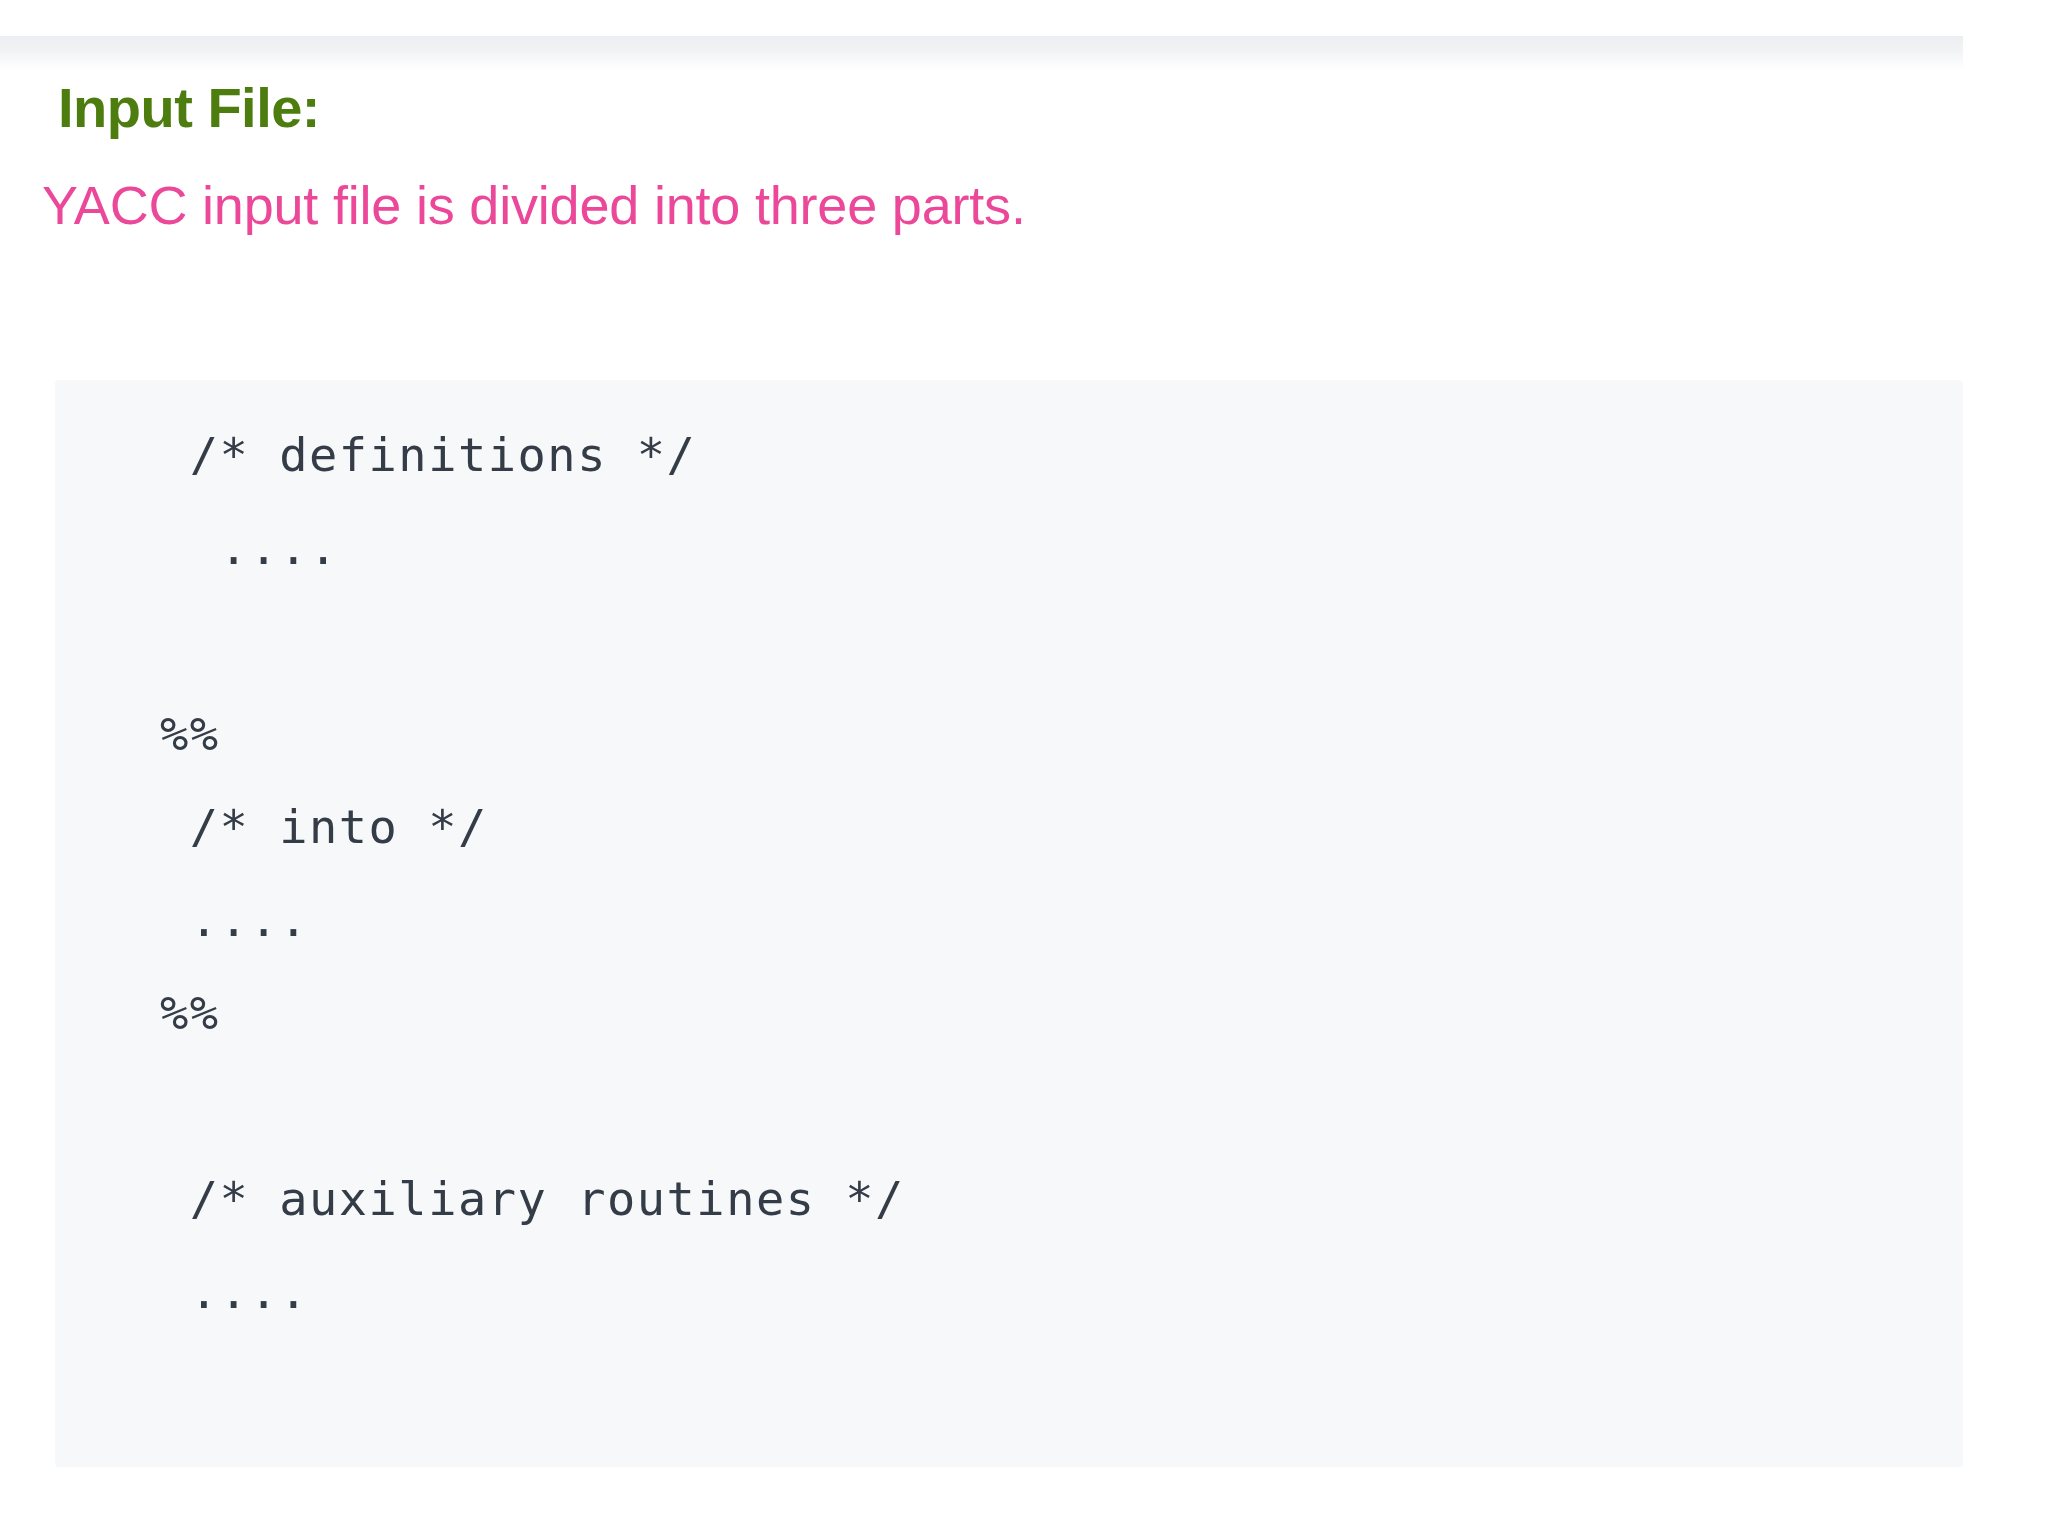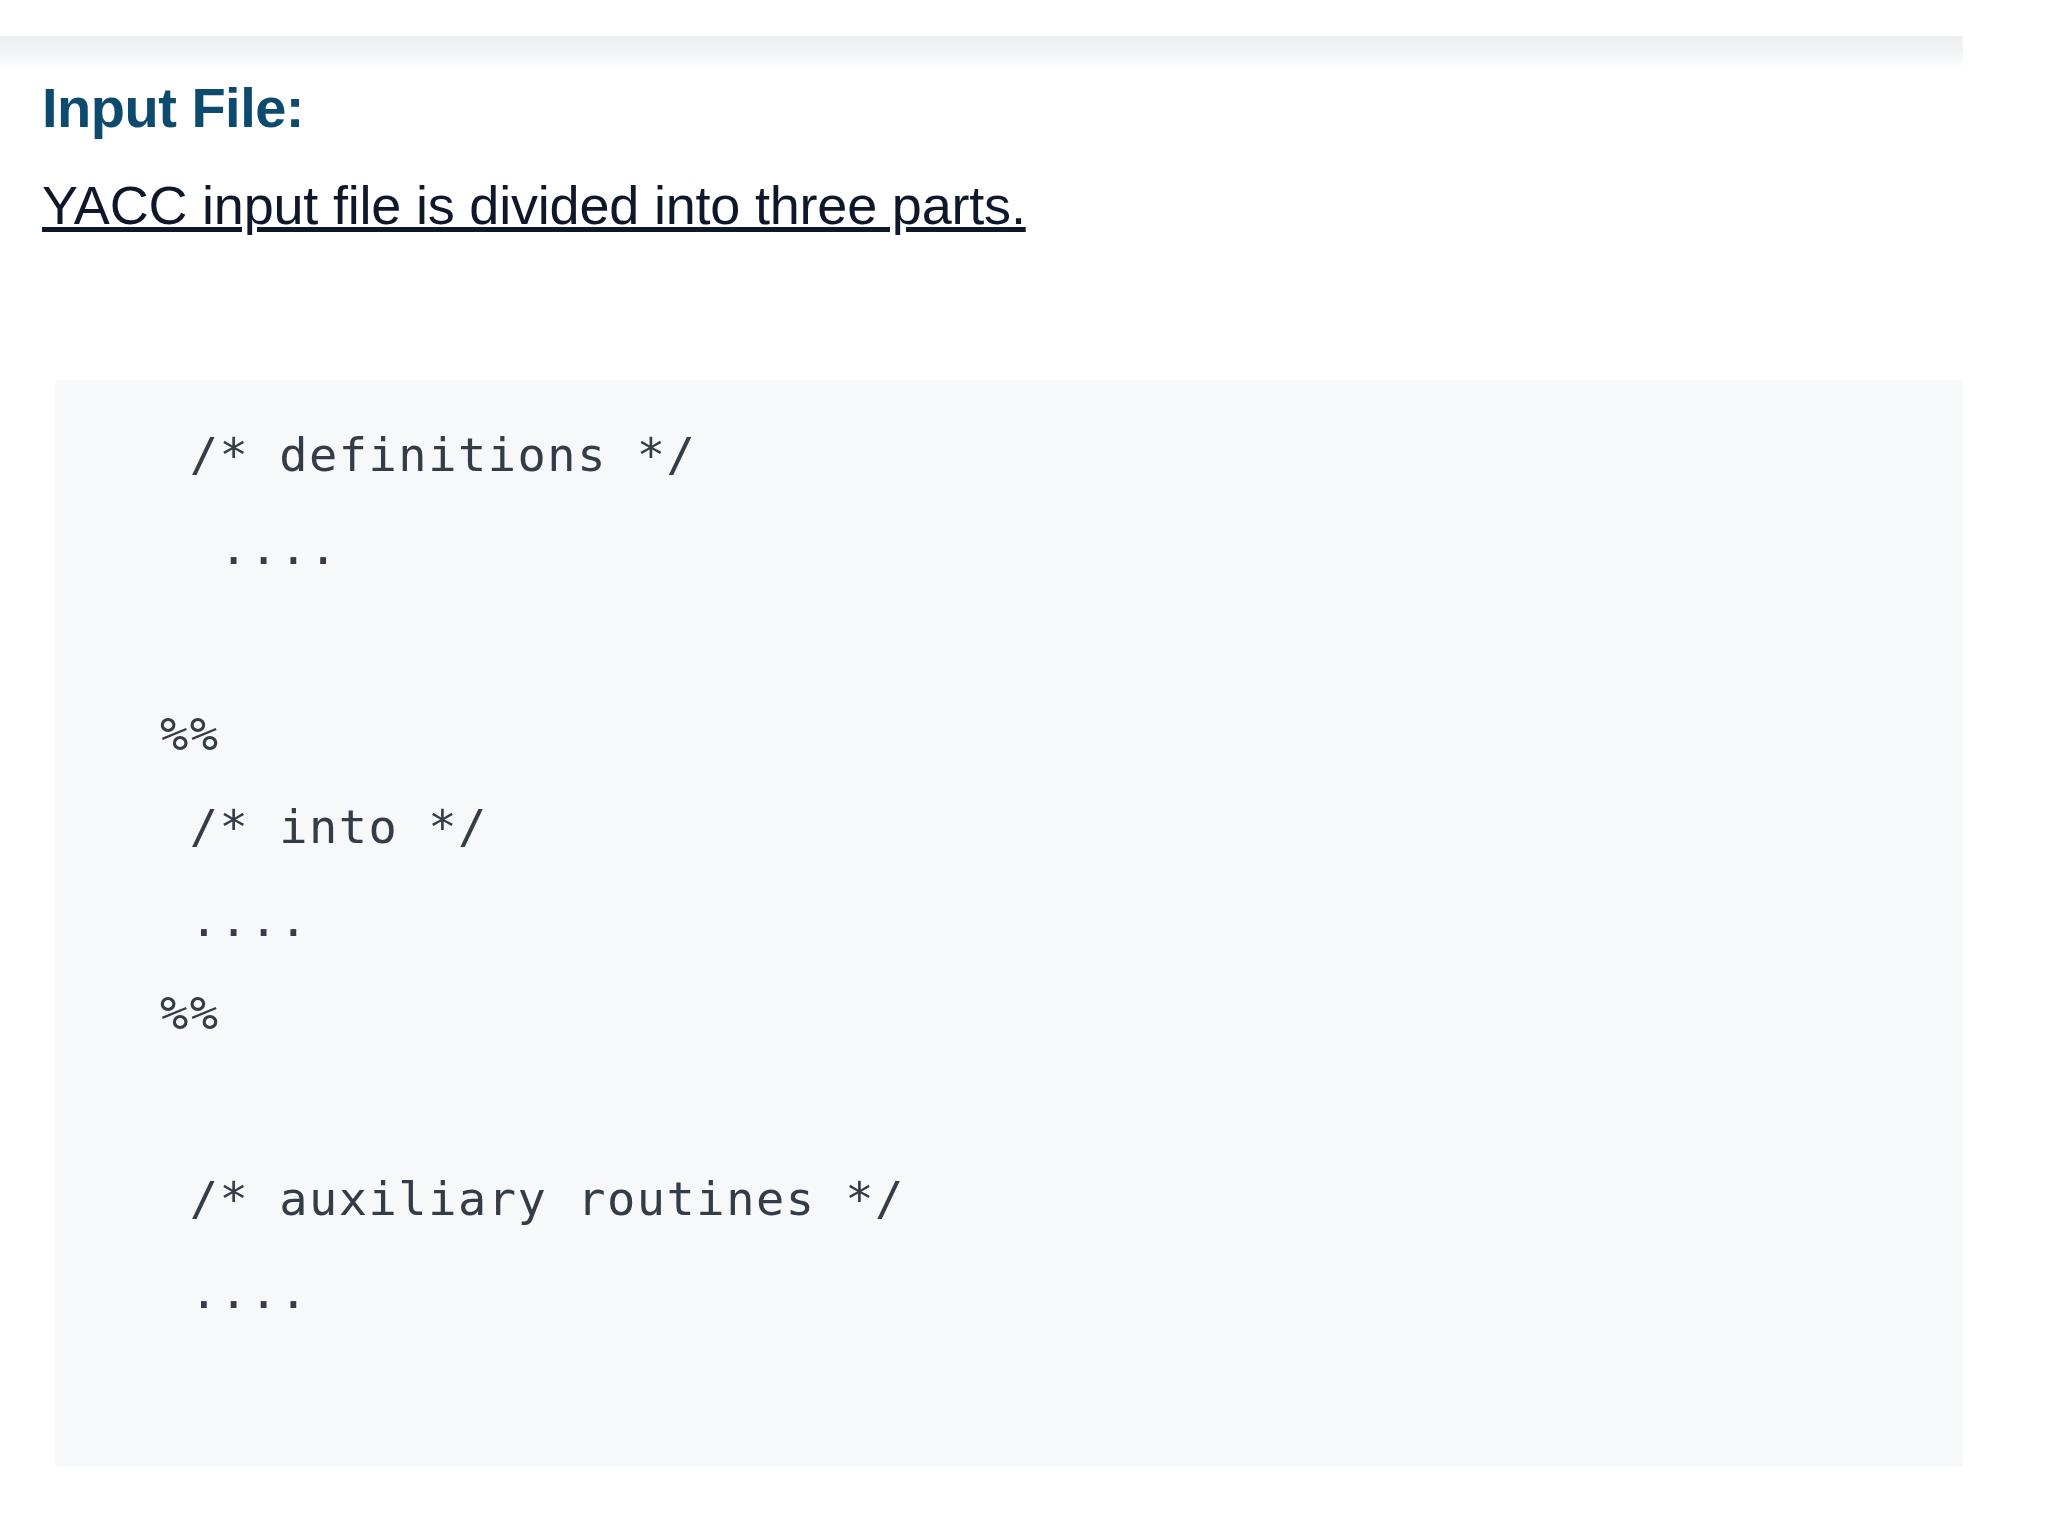--- a/index.html
+++ b/index.html
@@ -29,42 +29,41 @@
   .page {
     position: absolute;
     left: 0;
     top: 0;
     width: 2048px;
     height: 1536px;
   }
 
   .heading {
     position: absolute;
-    left: 42px;
+    left: 58px;
     top: 36px;
     font-size: 56px;
     line-height: 68px;
     font-weight: bold;
     letter-spacing: -0.5px;
-    color: #0c4a6e;
+    color: #4d7c0f;
     white-space: nowrap;
     margin-top: 38px;
   }
 
   .subheading {
     position: absolute;
     left: 42px;
     top: 118px;
     font-size: 54px;
     line-height: 66px;
     font-weight: normal;
     letter-spacing: -0.2px;
-    color: #0f172a;
+    color: #ec4899;
     white-space: nowrap;
-    text-decoration: underline;
   }
 
   .code-block {
     position: absolute;
     left: 55px;
     top: 380px;
     width: 1908px;
     height: 1087px;
     background: #f7f8fa;
     border-radius: 4px;

